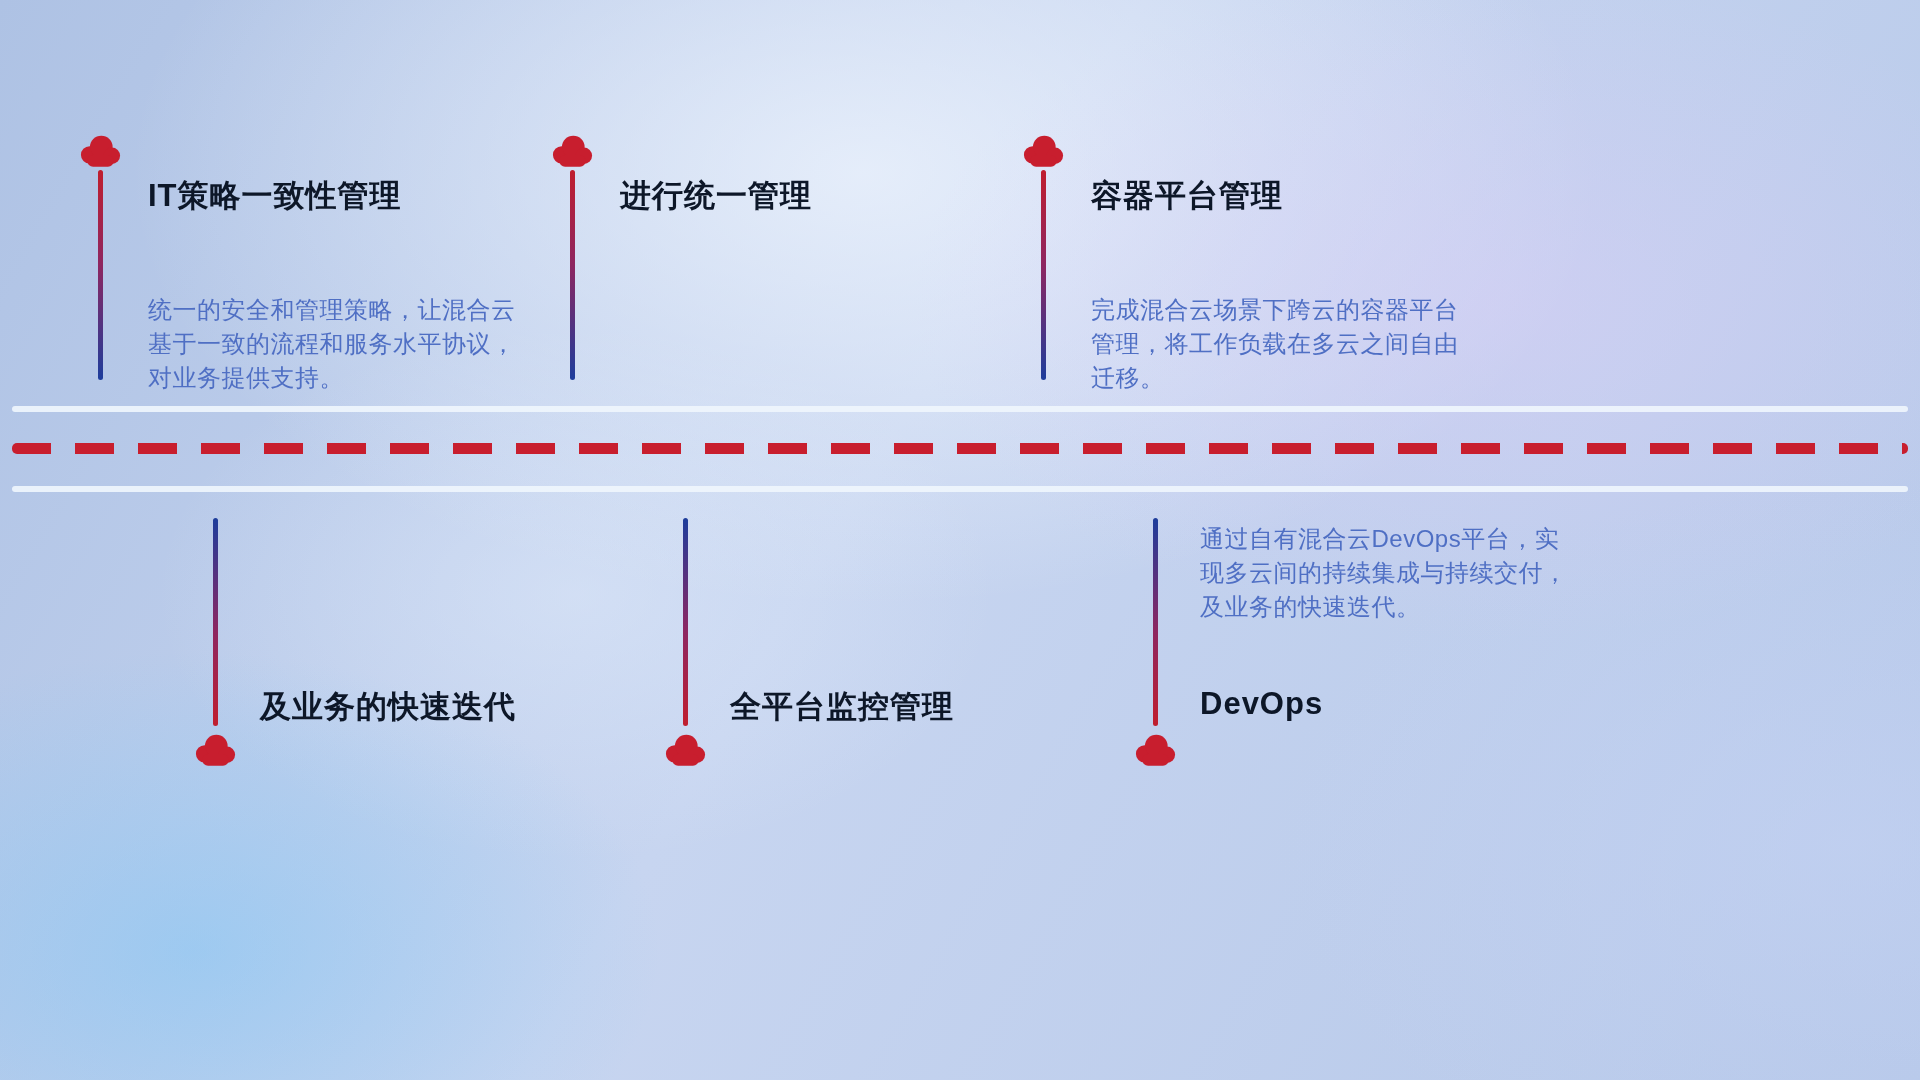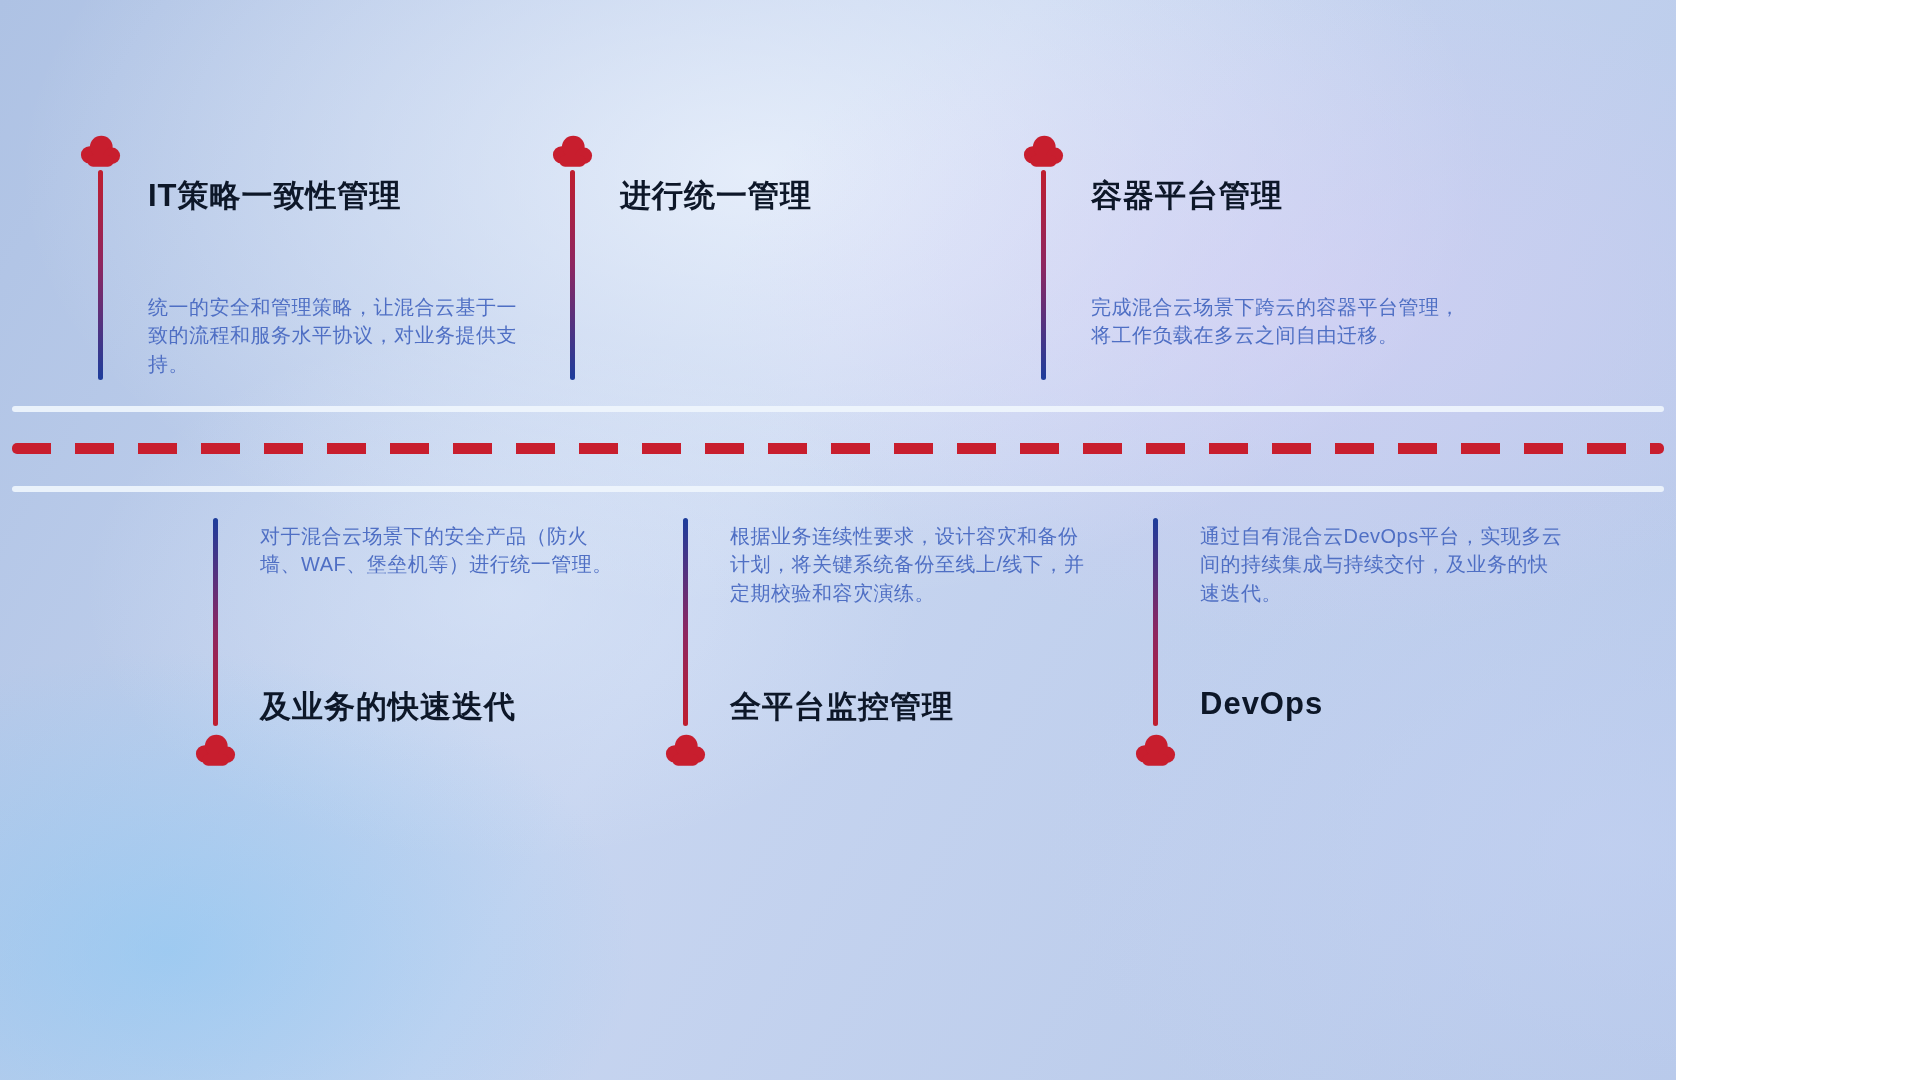--- a/index.html
+++ b/index.html
@@ -6,21 +6,21 @@
 
   html, body {
     width: 1920px;
     height: 1080px;
     overflow: hidden;
     font-family: "Liberation Sans", "DejaVu Sans", sans-serif;
   }
 
   .stage {
     position: relative;
-    width: 1676px;
+    width: 1920px;
     height: 1080px;
     background:
       radial-gradient(900px 520px at 78% 28%, rgba(216, 206, 246, 0.55), transparent 65%),
       radial-gradient(720px 460px at 10% 88%, rgba(118, 196, 246, 0.45), transparent 65%),
       radial-gradient(1050px 620px at 45% 16%, rgba(240, 246, 254, 0.75), transparent 70%),
       radial-gradient(820px 520px at 96% 78%, rgba(196, 210, 243, 0.6), transparent 70%),
       radial-gradient(600px 380px at 30% 55%, rgba(226, 236, 251, 0.5), transparent 70%),
       linear-gradient(120deg, #aec2e4 0%, #c7d5f0 45%, #b6c8e9 100%);
   }
 
@@ -102,21 +102,21 @@
     color: #0d1728;
   }
   .item.top .title { margin-top: 42px; }
   .item.bottom .title {
     position: absolute;
     top: 168px;
     left: 0;
   }
 
   .desc {
-    font-size: 20px;
+    font-size: 24px;
     line-height: 1.42;
     letter-spacing: 0.5px;
     color: #4f6fc4;
   }
   .item.top .desc    { margin-top: 76px; width: 372px; }
   .item.bottom .desc { margin-top: 4px;  width: 368px; }
 </style>
 </head>
 <body>
 
@@ -169,35 +169,33 @@
 
   <div class="item bottom" style="left:192px">
     <div class="vline"></div>
     <svg class="cloud" viewBox="0 0 60 42" aria-hidden="true">
       <circle cx="16" cy="26" r="11"></circle>
         <circle cx="31" cy="16" r="14.5"></circle>
         <circle cx="44.5" cy="27" r="10.5"></circle>
       <rect x="13" y="26" width="34" height="15" rx="7.5"></rect>
     </svg>
     <div class="content">
-      <p class="desc">对于混合云场景下的安全产品（防火墙、WAF、堡垒机等）进行统一管理。</p>
       <h2 class="title">及业务的快速迭代</h2>
     </div>
   </div>
 
   <div class="item bottom" style="left:662px">
     <div class="vline"></div>
     <svg class="cloud" viewBox="0 0 60 42" aria-hidden="true">
       <circle cx="16" cy="26" r="11"></circle>
         <circle cx="31" cy="16" r="14.5"></circle>
         <circle cx="44.5" cy="27" r="10.5"></circle>
       <rect x="13" y="26" width="34" height="15" rx="7.5"></rect>
     </svg>
     <div class="content">
-      <p class="desc">根据业务连续性要求，设计容灾和备份计划，将关键系统备份至线上/线下，并定期校验和容灾演练。</p>
       <h2 class="title">全平台监控管理</h2>
     </div>
   </div>
 
   <div class="item bottom" style="left:1132px">
     <div class="vline"></div>
     <svg class="cloud" viewBox="0 0 60 42" aria-hidden="true">
       <circle cx="16" cy="26" r="11"></circle>
         <circle cx="31" cy="16" r="14.5"></circle>
         <circle cx="44.5" cy="27" r="10.5"></circle>

